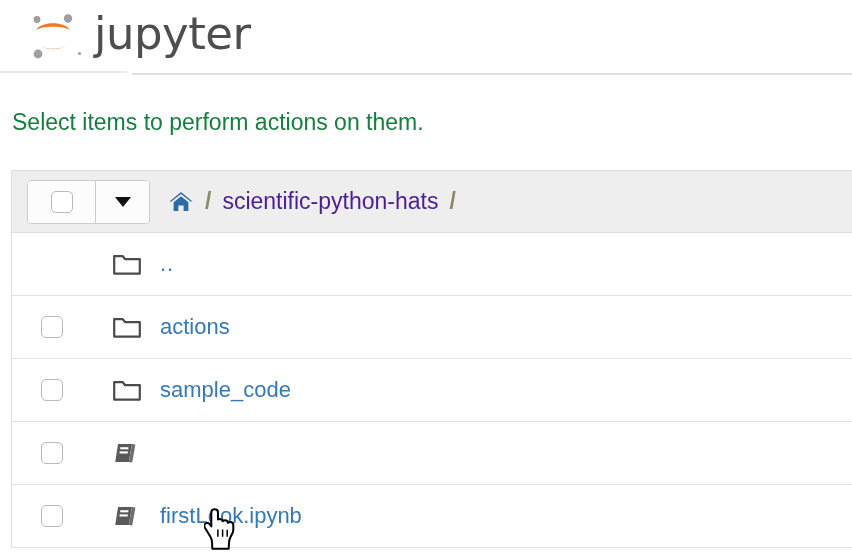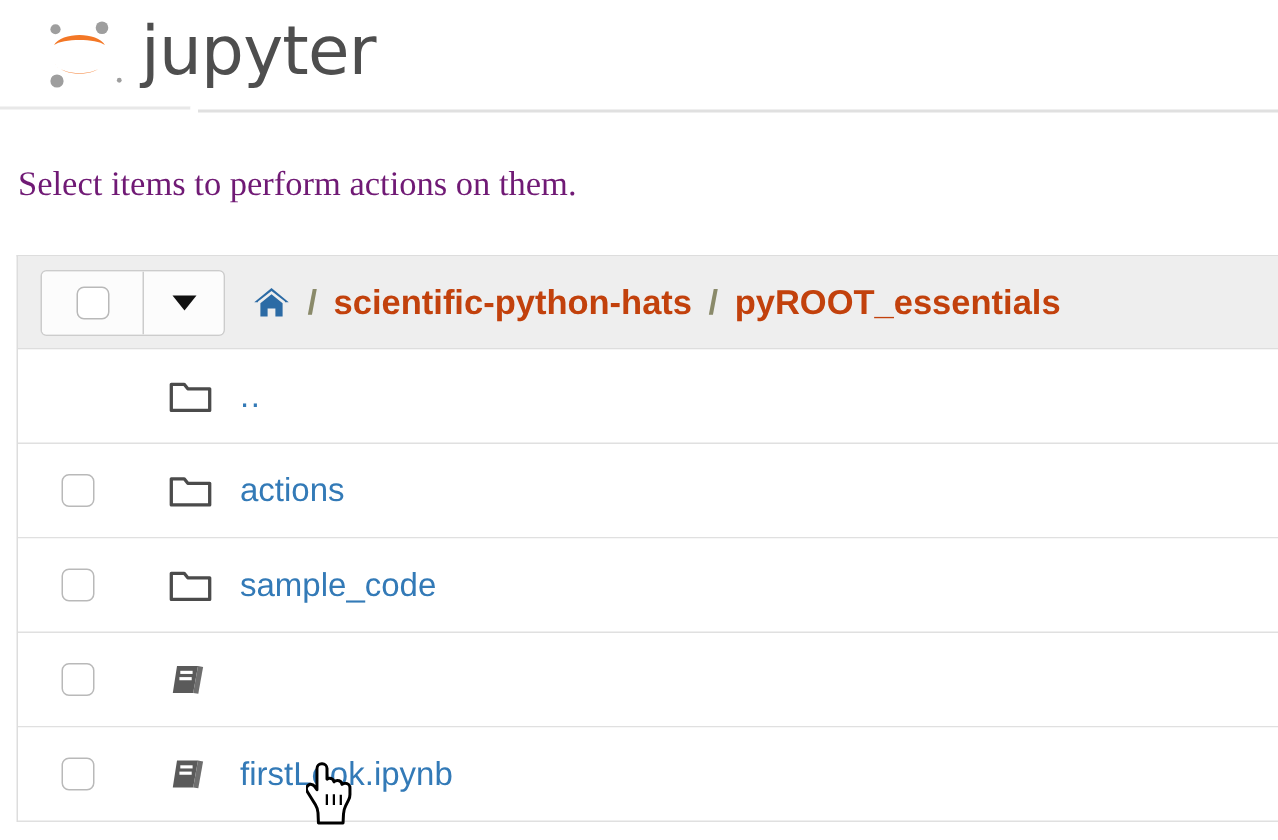--- a/index.html
+++ b/index.html
@@ -42,23 +42,22 @@
   .tab-active {
     position:absolute; left:127px; top:0; width: 5px; height: 4px; background:#ffffff;
   }
   .tab-border-right {
     position:absolute; left:132px; top:2px; width: 720px; height: 2px; background:#e0e0e0;
   }
 
   
   .notice {
     position: absolute; left: 12px; top: 108px;
-    font-size: 23px; color: #701a75; line-height: 1.3;
+    font-size: 23px; color: #15803d; line-height: 1.3;
     white-space: nowrap;
-    font-family: Liberation Serif, serif;
   }
 
   
   .browser {
     position: absolute; left: 11px; top: 170px;
     width: 845px;
     border-left: 1px solid #dddddd;
     border-top: 1px solid #dddddd;
   }
   .list-header {
@@ -106,21 +105,21 @@
     font-size: 23px;
     font-weight: bold;
     white-space: nowrap;
   }
   .home-icon { display:flex; align-items:center; color:#2c6ba5; }
   .crumb-sep {
     color: #8a8a6a; font-weight: bold; margin: 0 11px;
     font-size: 23px;
   }
   .crumb-link {
-    color: #c2410c; text-decoration: none; font-weight: bold; text-align: center;
+    color: #4c1d95; text-decoration: none; font-weight: normal; text-align: center;
   }
 
   .row {
     display: flex; align-items: center;
     height: 63px;
     border-bottom: 1px solid #e0e0e0;
     background: #ffffff;
   }
   .row-cbox-cell {
     width: 92px; flex: 0 0 92px;
@@ -193,21 +192,20 @@
       <div class="breadcrumb">
         <span class="home-icon">
           <svg width="26" height="24" viewBox="0 0 26 24">
             <path d="M13 2 L1.5 11.5 L4 11.5 L4 11 L13 4 L22 11 L22 11.5 L24.5 11.5 Z" fill="#2c6ba5"></path>
             <path d="M13 6.2 L5.6 12.2 L5.6 21 L10.4 21 L10.4 15.6 L15.6 15.6 L15.6 21 L20.4 21 L20.4 12.2 Z" fill="#2c6ba5"></path>
           </svg>
         </span>
         <span class="crumb-sep">/</span>
         <a class="crumb-link" href="#">scientific-python-hats</a>
         <span class="crumb-sep">/</span>
-        <a class="crumb-link" href="#">pyROOT_essentials</a>
       </div>
     </div>
 
     <div class="row">
       <div class="row-cbox-cell"></div>
       <div class="row-icon-cell">
         <svg width="30" height="26" viewBox="0 0 30 26" class="ico-folder">
           <path d="M2.2 5.2 h8.6 l2.4 3.0 h14.6 v14.4 h-25.6 z" fill="none" stroke="#4b4b4b" stroke-width="2.2" stroke-linejoin="round"></path>
         </svg>
       </div>

